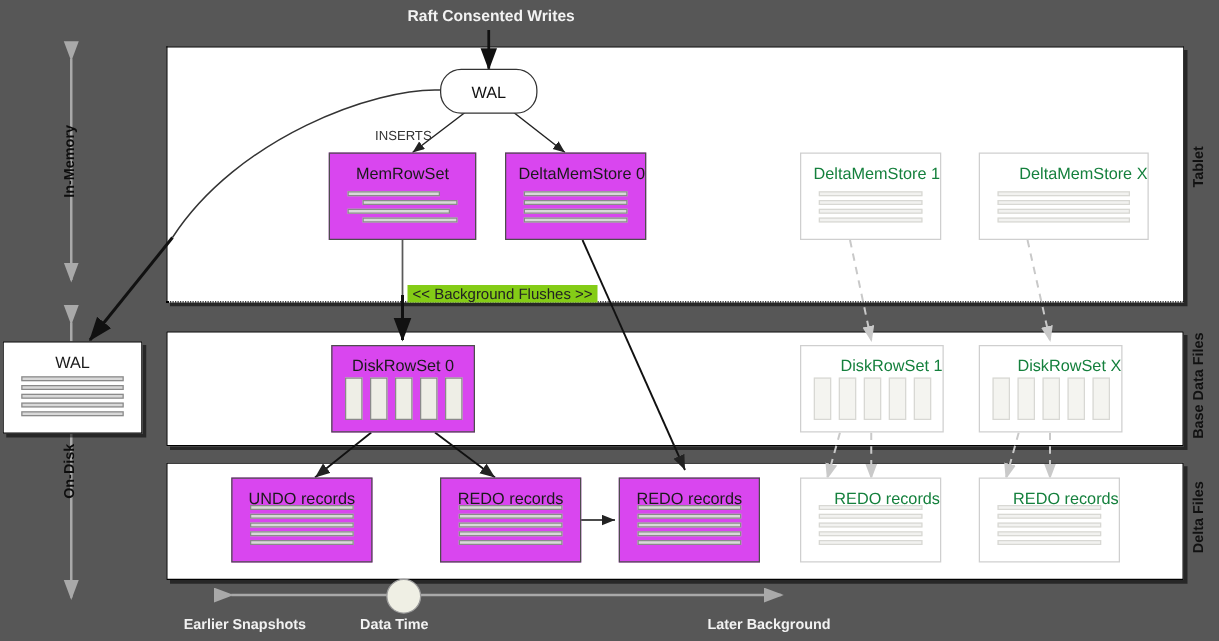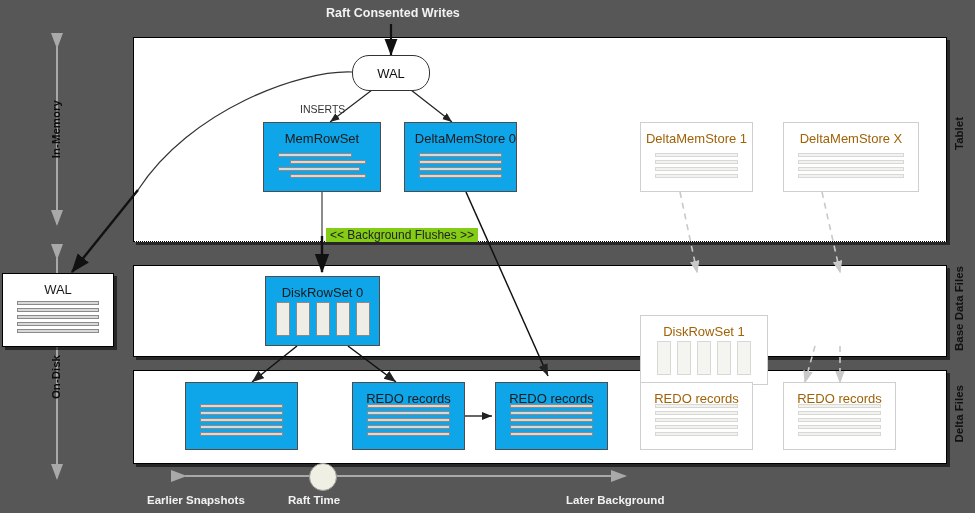--- a/index.html
+++ b/index.html
@@ -16,29 +16,29 @@
 
   
   .panel{
     position:absolute;background:#ffffff;border:1px solid #000;
     box-shadow:3px 3px 0 rgba(0,0,0,0.55);
   }
   .panel.dotted-bottom{border-bottom:1px dotted #000;}
 
   
   .node{
-    position:absolute;background:#0ea5e9;border:1px solid #4d4d4d;
+    position:absolute;background:#d946ef;border:1px solid #4d4d4d;
     box-sizing:border-box;text-align:center;
   }
   .node .title{
     font-size:13px;color:#1a1a1a;line-height:1;padding-top:9px;
     white-space:nowrap;
   }
   .node.faded{border-color:#cfcfcf;background:#ffffff;}
-  .node.faded .title{color:#a16207;}
+  .node.faded .title{color:#15803d;text-align:right;}
 
   
   .rows{position:absolute;left:0;right:0;bottom:10px;padding:0 14px;}
   .rows .r{
     height:4px;margin:3px 0;background:#d9d9d9;border:1px solid #8a8a8a;
     box-sizing:border-box;
   }
   .faded .rows .r{background:#f2f2f0;border-color:#d8d8d4;}
 
   
@@ -216,33 +216,44 @@
     <div class="title">DiskRowSet 0</div>
     <div class="cols">
       <div class="c"></div>
         <div class="c"></div>
         <div class="c"></div>
         <div class="c"></div>
         <div class="c"></div>
     </div>
   </div>
 
-  <div class="node faded" style="left:640px;top:276px;width:128px;height:70px;margin-top:39px;">
+  <div class="node faded" style="left:640px;top:276px;width:115px;height:70px;">
     <div class="title">DiskRowSet 1</div>
     <div class="cols">
       <div class="c"></div>
         <div class="c"></div>
         <div class="c"></div>
         <div class="c"></div>
         <div class="c"></div>
     </div>
   </div>
 
+  <div class="node faded" style="left:783px;top:276px;width:115px;height:70px;">
+    <div class="title">DiskRowSet X</div>
+    <div class="cols">
+      <div class="c"></div>
+        <div class="c"></div>
+        <div class="c"></div>
+        <div class="c"></div>
+        <div class="c"></div>
+    </div>
+  </div>
 
   <div class="node" style="left:185px;top:382px;width:113px;height:68px;">
+    <div class="title">UNDO records</div>
     <div class="rows">
       <div class="r"></div>
         <div class="r"></div>
         <div class="r"></div>
       <div class="r"></div>
         <div class="r"></div>
     </div>
   </div>
 
   <div class="node" style="left:352px;top:382px;width:113px;height:68px;">
@@ -285,16 +296,16 @@
         <div class="r"></div>
         <div class="r"></div>
       <div class="r"></div>
         <div class="r"></div>
     </div>
   </div>
 
   <div class="flush-dot" style="left:309px;top:463px;"></div>
 
   <div class="dark-label" style="left:147px;top:494px;">Earlier Snapshots</div>
-  <div class="dark-label" style="left:288px;top:494px;">Raft Time</div>
+  <div class="dark-label" style="left:288px;top:494px;">Data Time</div>
   <div class="dark-label" style="left:566px;top:494px;">Later Background</div>
 
 </div>
 
 </body></html>

